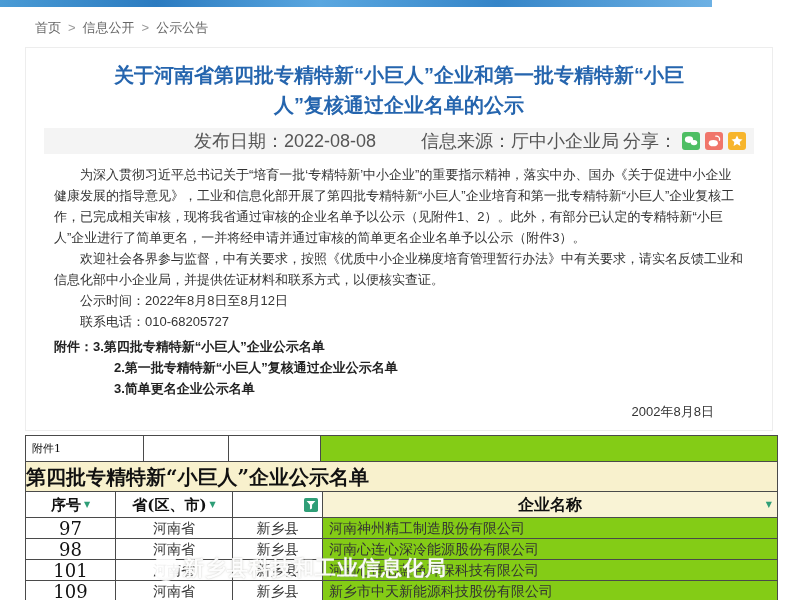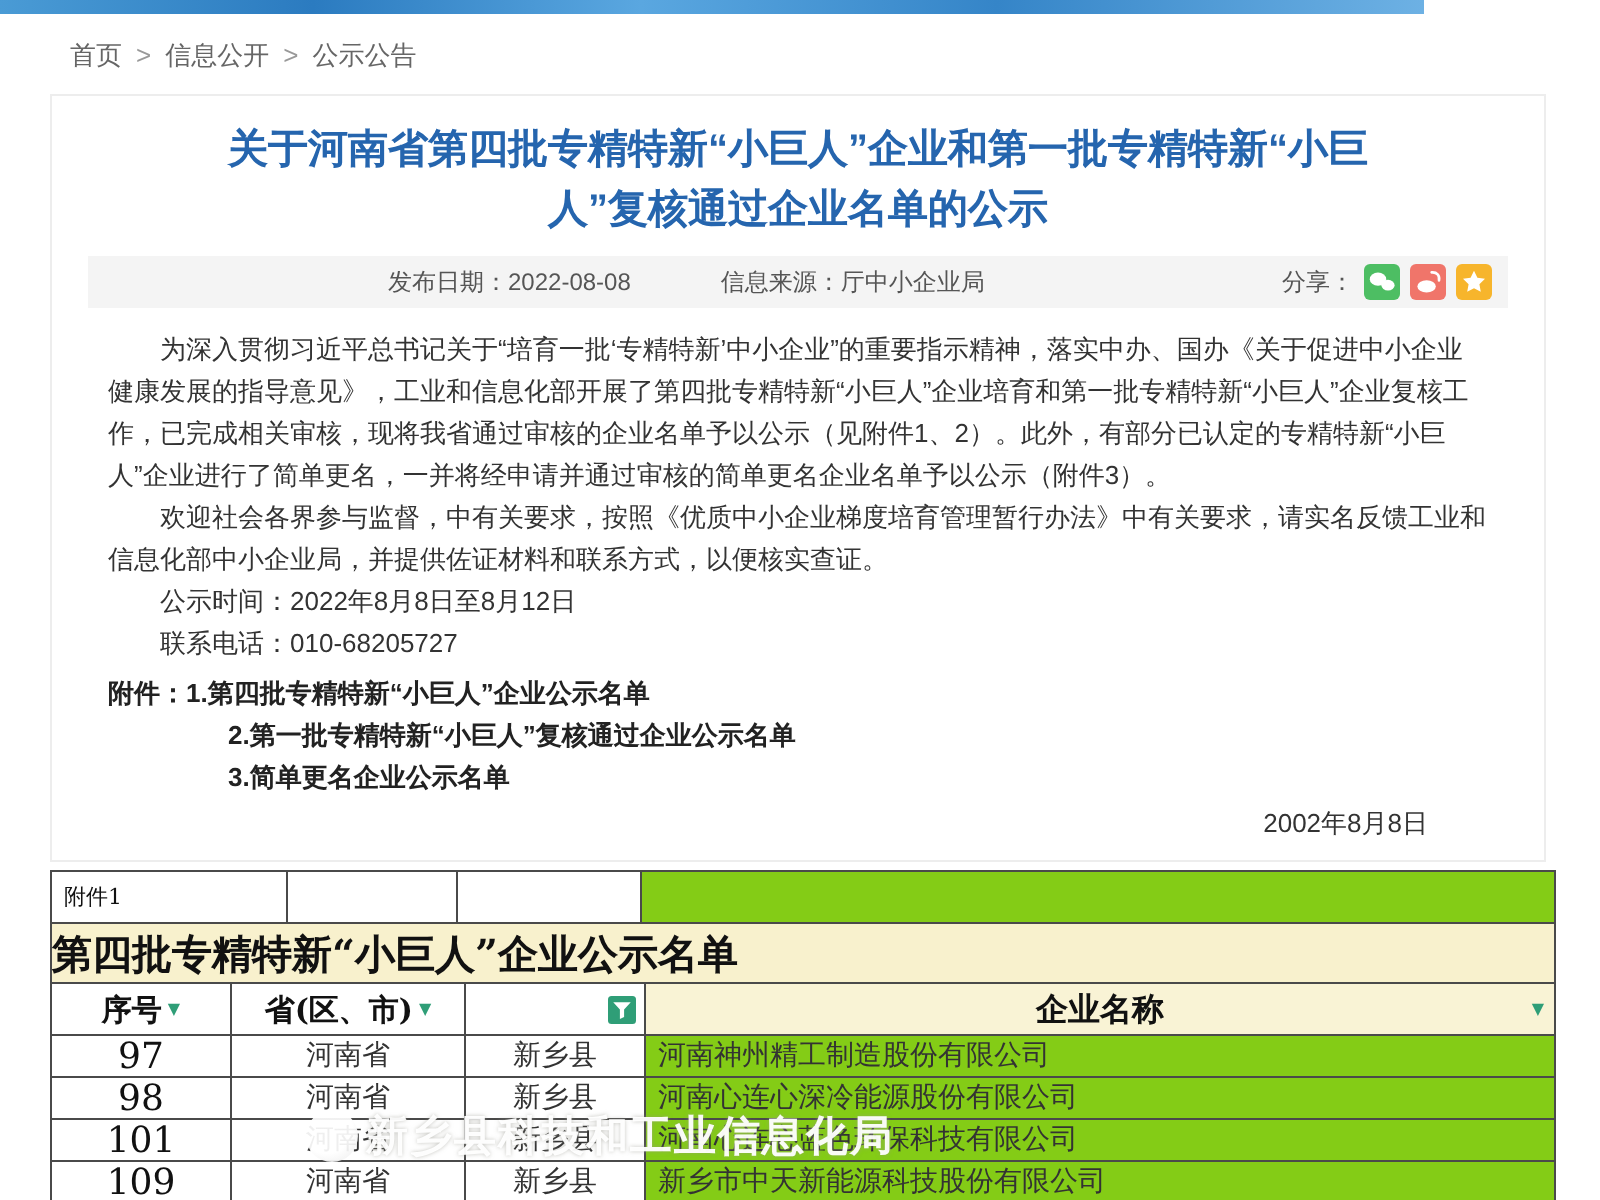--- a/index.html
+++ b/index.html
@@ -9,21 +9,21 @@
   .topbar{height:7px;width:100%;background:linear-gradient(90deg,#4a9bd5 0%,#2b7bc0 22%,#5aa7e0 45%,#3585c8 70%,#6db1e4 100%);}
 
   .breadcrumb{margin:12px 0 0 35px;font-size:13px;color:#777;height:18px;line-height:18px;}
   .breadcrumb .crumb{color:#666;cursor:pointer;}
   .breadcrumb .sep{margin:0 7px;color:#999;}
 
   .content-box{margin:10px 25px 0 25px;width:748px;border:1px solid #ededed;background:#fff;box-sizing:border-box;padding-top:12px;}
 
   .article-title{max-width:600px;margin:0 auto;text-align:center;color:#2565ae;font-size:20px;font-weight:bold;line-height:30px;}
 
-  .meta-bar{margin:8px 18px 0 18px;height:26px;background:#f4f4f4;display:flex;align-items:center;font-size:12px;color:#555;}
+  .meta-bar{margin:8px 18px 0 18px;height:26px;background:#f4f4f4;display:flex;align-items:center;font-size:18px;color:#555;}
   .meta-date{margin-left:150px;}
   .meta-source{margin-left:45px;}
   .meta-share{margin-left:auto;margin-right:8px;display:flex;align-items:center;gap:5px;}
   .share-btn{width:18px;height:18px;display:inline-flex;cursor:pointer;}
 
   .article-body{margin-top:10px;padding:0 28px;font-size:13px;line-height:21px;color:#333;}
   .article-body p{margin:0;text-indent:2em;}
   .info-line{text-indent:2em;}
   .attach-block{margin-top:4px;font-weight:bold;color:#222;}
   .attach-row2{margin-left:60px;}
@@ -96,21 +96,21 @@
         </span>
       </span>
     </div>
 
     <div class="article-body">
       <p>为深入贯彻习近平总书记关于“培育一批‘专精特新’中小企业”的重要指示精神，落实中办、国办《关于促进中小企业健康发展的指导意见》，工业和信息化部开展了第四批专精特新“小巨人”企业培育和第一批专精特新“小巨人”企业复核工作，已完成相关审核，现将我省通过审核的企业名单予以公示（见附件1、2）。此外，有部分已认定的专精特新“小巨人”企业进行了简单更名，一并将经申请并通过审核的简单更名企业名单予以公示（附件3）。</p>
       <p>欢迎社会各界参与监督，中有关要求，按照《优质中小企业梯度培育管理暂行办法》中有关要求，请实名反馈工业和信息化部中小企业局，并提供佐证材料和联系方式，以便核实查证。</p>
       <div class="info-line">公示时间：2022年8月8日至8月12日</div>
       <div class="info-line">联系电话：010-68205727</div>
       <div class="attach-block">
-        <div>附件：1.第四批专精特新“小巨人”企业公示名单</div>
+        <div>附件：3.第四批专精特新“小巨人”企业公示名单</div>
         <div class="attach-row2">2.第一批专精特新“小巨人”复核通过企业公示名单</div>
         <div class="attach-row2">3.简单更名企业公示名单</div>
       </div>
       <div class="date-line">2002年8月8日</div>
       <div class="box-pad"></div>
     </div>
   </div>
 
   <div class="att-table-wrap">
     <div class="tbl">

